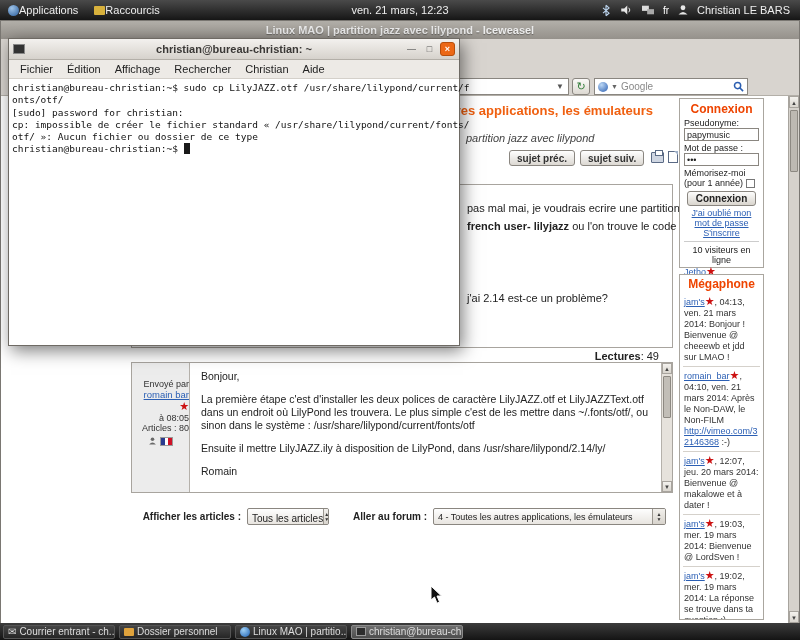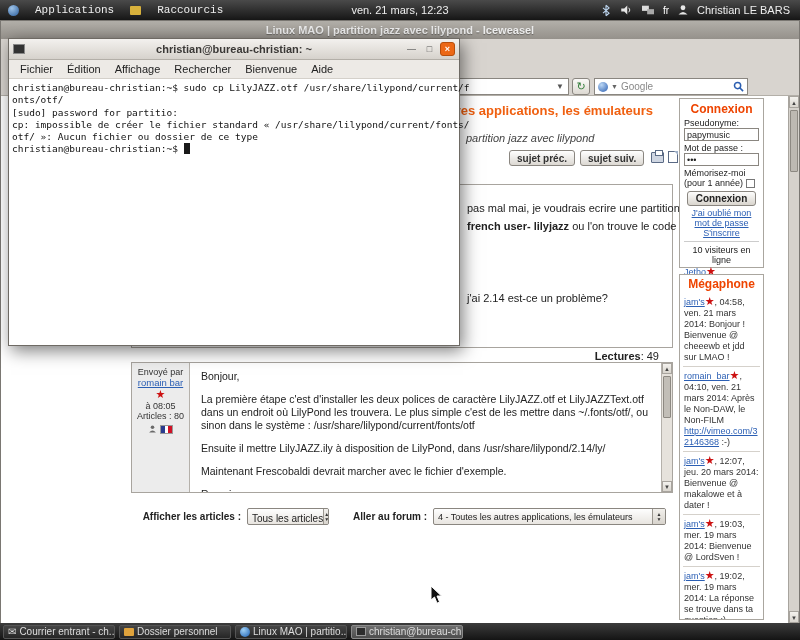--- a/index.html
+++ b/index.html
@@ -3,21 +3,21 @@
 <meta charset="utf-8">
 <style>
   * { margin:0; padding:0; box-sizing:border-box; }
   html,body { width:800px; height:640px; overflow:hidden; }
   body { position:relative; font-family:"Liberation Sans",sans-serif; background:#9a9894; }
 
   
   #top-panel { position:absolute; left:0; top:0; width:800px; height:20px; z-index:30;
     background:linear-gradient(#4a4a4a,#161616); color:#eee; font-size:11px;
     display:flex; align-items:center; }
-  .panel-menu { display:flex; align-items:center; gap:16px; padding:0 8px; height:100%; cursor:default;font-family:Liberation Mono, monospace; }
+  .panel-menu { display:flex; align-items:center; gap:0; padding:0 8px; height:100%; cursor:default; }
   .app-icon { width:11px; height:11px; border-radius:50%;
     background:radial-gradient(circle at 35% 30%, #9fc4e8, #2a5d9c); display:inline-block; }
   .shortcut-icon { width:11px; height:9px; background:#d8b13c; border-radius:1px; display:inline-block; }
   #clock { position:absolute; left:0; right:0; text-align:center; pointer-events:none; }
   #tray { margin-left:auto; display:flex; align-items:center; gap:8px; padding-right:10px; position:relative; z-index:1; }
   .kbd-layout { font-size:10px; color:#fff; }
   .tray-svg { display:block; }
 
   
   #browser { position:absolute; left:0; top:20px; width:800px; height:604px; z-index:1;
@@ -58,21 +58,21 @@
   .page-icon::before { content:""; position:absolute; right:-1px; top:-1px; border:2px solid #9fb0c8; border-left-color:transparent; border-bottom-color:transparent; }
 
   .post-box1 { position:absolute; left:130px; top:88px; width:542px; height:164px; border:1px solid #a8a49e; background:#fff; }
   .frags { position:absolute; left:335px; top:14px; width:200px; font-size:11px; color:#222; }
   .frag { height:18px; line-height:18px; white-space:nowrap; }
   .reads-line { position:absolute; left:130px; top:254px; width:542px; text-align:right; padding-right:14px;
     font-size:11px; color:#222; }
 
   .post-box2 { position:absolute; left:130px; top:266px; width:542px; height:131px; border:1px solid #a8a49e; background:#fff; }
   .author-cell { position:absolute; left:0; top:0; bottom:0; width:58px; background:#ececec;
-    border-right:1px solid #b5b1ab; font-size:9px; color:#333; text-align:center; padding-top:4px; }
+    border-right:1px solid #b5b1ab; font-size:9px; color:#333; text-align:right; padding-top:16px; }
   .author-link { color:#2b5fb4; text-decoration:underline; font-size:9.5px; display:block; }
   .red-star { color:#cc1111; font-size:11px; }
   .author-icons { display:flex; justify-content:center; align-items:center; gap:3px; margin-top:3px; }
   .fr-flag { width:13px; height:9px; border:1px solid #999; display:flex; }
   .fr-flag i { flex:1; } .fr-b{background:#2a3b8f;} .fr-w{background:#fff;} .fr-r{background:#cf1126;}
   .msg-area { position:absolute; left:59px; right:11px; top:0; bottom:0; padding:7px 10px; overflow:hidden; }
   .msg-area p { font-size:10.5px; line-height:13px; color:#222; margin-bottom:10px; }
   .box-scroll { position:absolute; right:0; top:0; bottom:0; width:11px; background:#e6e2dc; border-left:1px solid #b5b1ab; }
   .box-scroll .arr { height:11px; font-size:6px; color:#444; text-align:center; line-height:11px;
     background:linear-gradient(#f4f2ee,#d9d5ce); border:1px solid #a8a49e; }
@@ -226,21 +226,20 @@
             </span>
         </div>
       </div>
       <div class="msg-area">
   <p>Bonjour,</p>
 
   <p>La première étape c'est d'installer les deux polices de caractère LilyJAZZ.otf et LilyJAZZText.otf dans un endroit où LilyPond les trouvera. Le plus simple c'est de les mettre dans ~/.fonts/otf/, ou sinon dans le système : /usr/share/lilypond/current/fonts/otf</p>
 
   <p>Ensuite il mettre LilyJAZZ.ily à disposition de LilyPond, dans /usr/share/lilypond/2.14/ly/</p>
 
-  <p>Maintenant Frescobaldi devrait marcher avec le fichier d'exemple.</p>
 
   <p>Romain</p>
 </div>
       <div class="box-scroll">
         <div class="arr up">▲</div>
         <div class="thumb"></div>
         <div class="arr down">▼</div>
       </div>
     </div>
 
@@ -275,21 +274,21 @@
       <div class="center"><a class="blue-link">J'ai oublié mon mot de passe</a></div>
       <div class="center"><a class="blue-link">S'inscrire</a></div>
       <hr class="side-hr">
       <div class="center">10 visiteurs en ligne</div>
       <div><a class="blue-link">Jetho</a><span class="red-star">★</span></div>
     </div>
 
     <div class="side-box" id="megaphone-box">
       <div class="side-title">Mégaphone</div>
       <div>
-  <div class="mega-item"><a class="blue-link">jam's</a><span class="red-star">★</span><span>, 04:58, ven. 21 mars 2014:</span><span> Bonjour ! Bienvenue @ cheeewb et jdd sur LMAO !</span><a class="blue-link"></a><span></span></div>
+  <div class="mega-item"><a class="blue-link">jam's</a><span class="red-star">★</span><span>, 04:13, ven. 21 mars 2014:</span><span> Bonjour ! Bienvenue @ cheeewb et jdd sur LMAO !</span><a class="blue-link"></a><span></span></div>
 
   <div class="mega-item"><a class="blue-link">romain_bar</a><span class="red-star">★</span><span>, 04:10, ven. 21 mars 2014:</span><span> Après le Non-DAW, le Non-FILM </span><a class="blue-link">http://vimeo.com/32146368</a><span> :-)</span></div>
 
   <div class="mega-item"><a class="blue-link">jam's</a><span class="red-star">★</span><span>, 12:07, jeu. 20 mars 2014:</span><span> Bienvenue @ makalowe et à dater !</span><a class="blue-link"></a><span></span></div>
 
   <div class="mega-item"><a class="blue-link">jam's</a><span class="red-star">★</span><span>, 19:03, mer. 19 mars 2014:</span><span> Bienvenue @ LordSven !</span><a class="blue-link"></a><span></span></div>
 
   <div class="mega-item"><a class="blue-link">jam's</a><span class="red-star">★</span><span>, 19:02, mer. 19 mars 2014:</span><span> La réponse se trouve dans ta question ;)</span><a class="blue-link"></a><span></span></div>
 
 </div>
@@ -315,31 +314,31 @@
   </div>
   <div id="term-menubar">
   <span class="tmenu-item">Fichier</span>
 
   <span class="tmenu-item">Édition</span>
 
   <span class="tmenu-item">Affichage</span>
 
   <span class="tmenu-item">Rechercher</span>
 
-  <span class="tmenu-item">Bienvenue</span>
+  <span class="tmenu-item">Christian</span>
 
   <span class="tmenu-item">Aide</span>
 </div>
   <div id="term-body">
     <div>
   <div class="tline">christian@bureau-christian:~$ sudo cp LilyJAZZ.otf /usr/share/lilypond/current/f</div>
 
   <div class="tline">onts/otf/</div>
 
-  <div class="tline">[sudo] password for partitio: </div>
+  <div class="tline">[sudo] password for christian: </div>
 
   <div class="tline">cp: impossible de créer le fichier standard « /usr/share/lilypond/current/fonts/</div>
 
   <div class="tline">otf/ »: Aucun fichier ou dossier de ce type</div>
 </div>
     <div class="tline"><span>christian@bureau-christian:~$ </span><span class="cursor"></span></div>
   </div>
 </div>
 
 <div id="top-panel">

